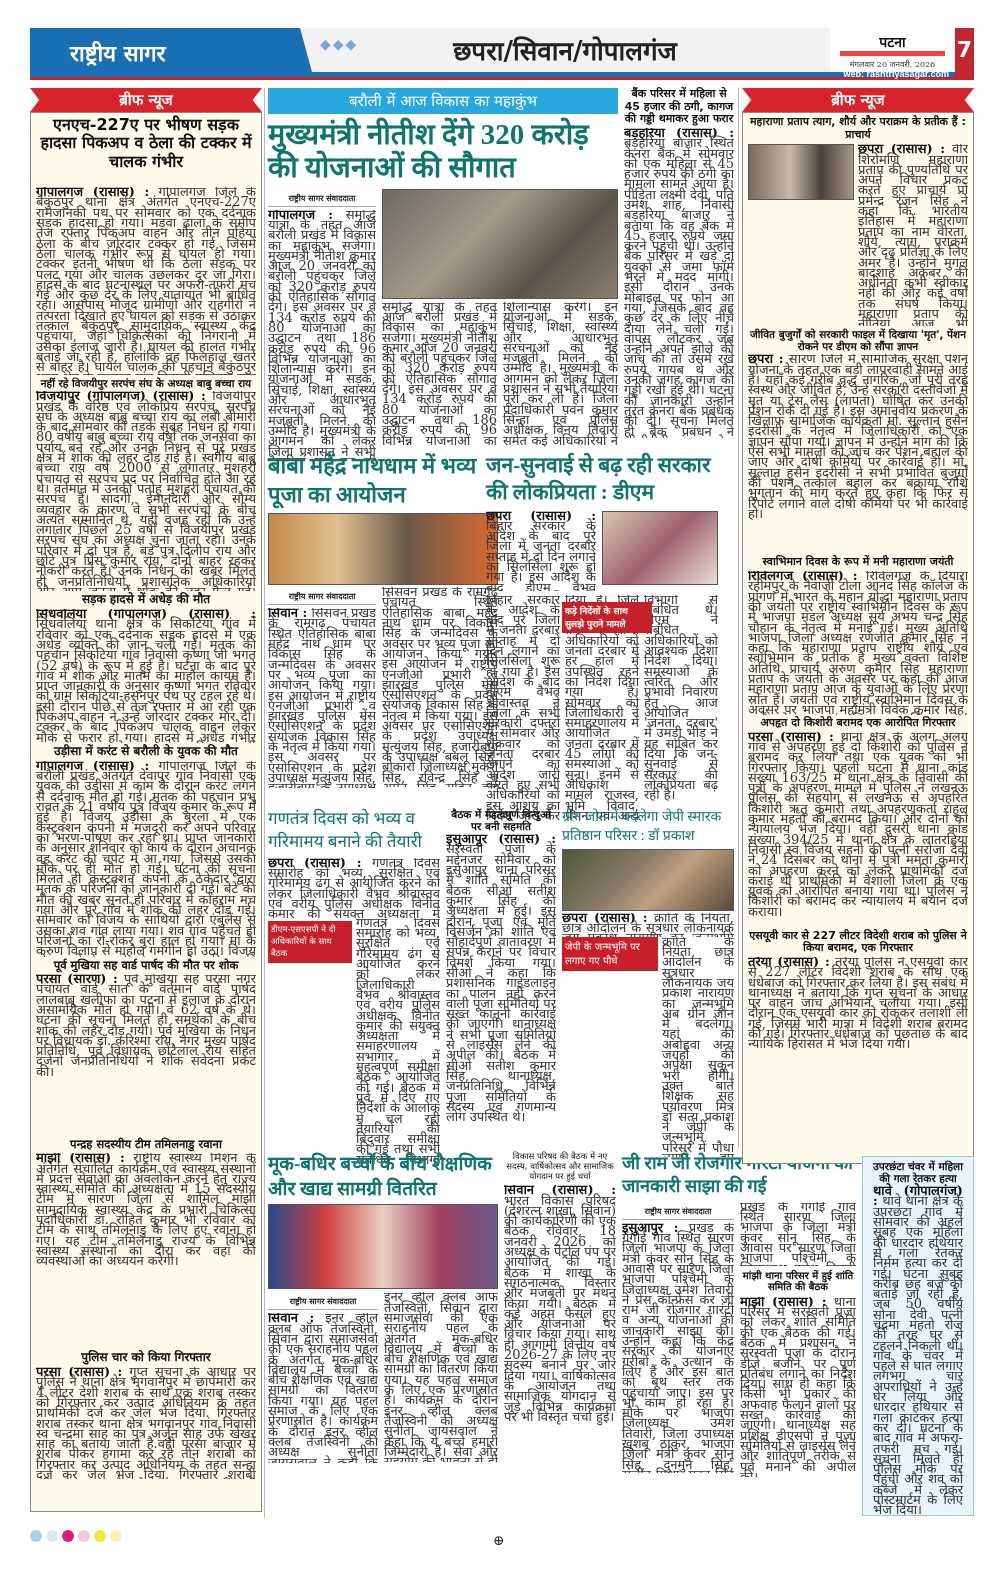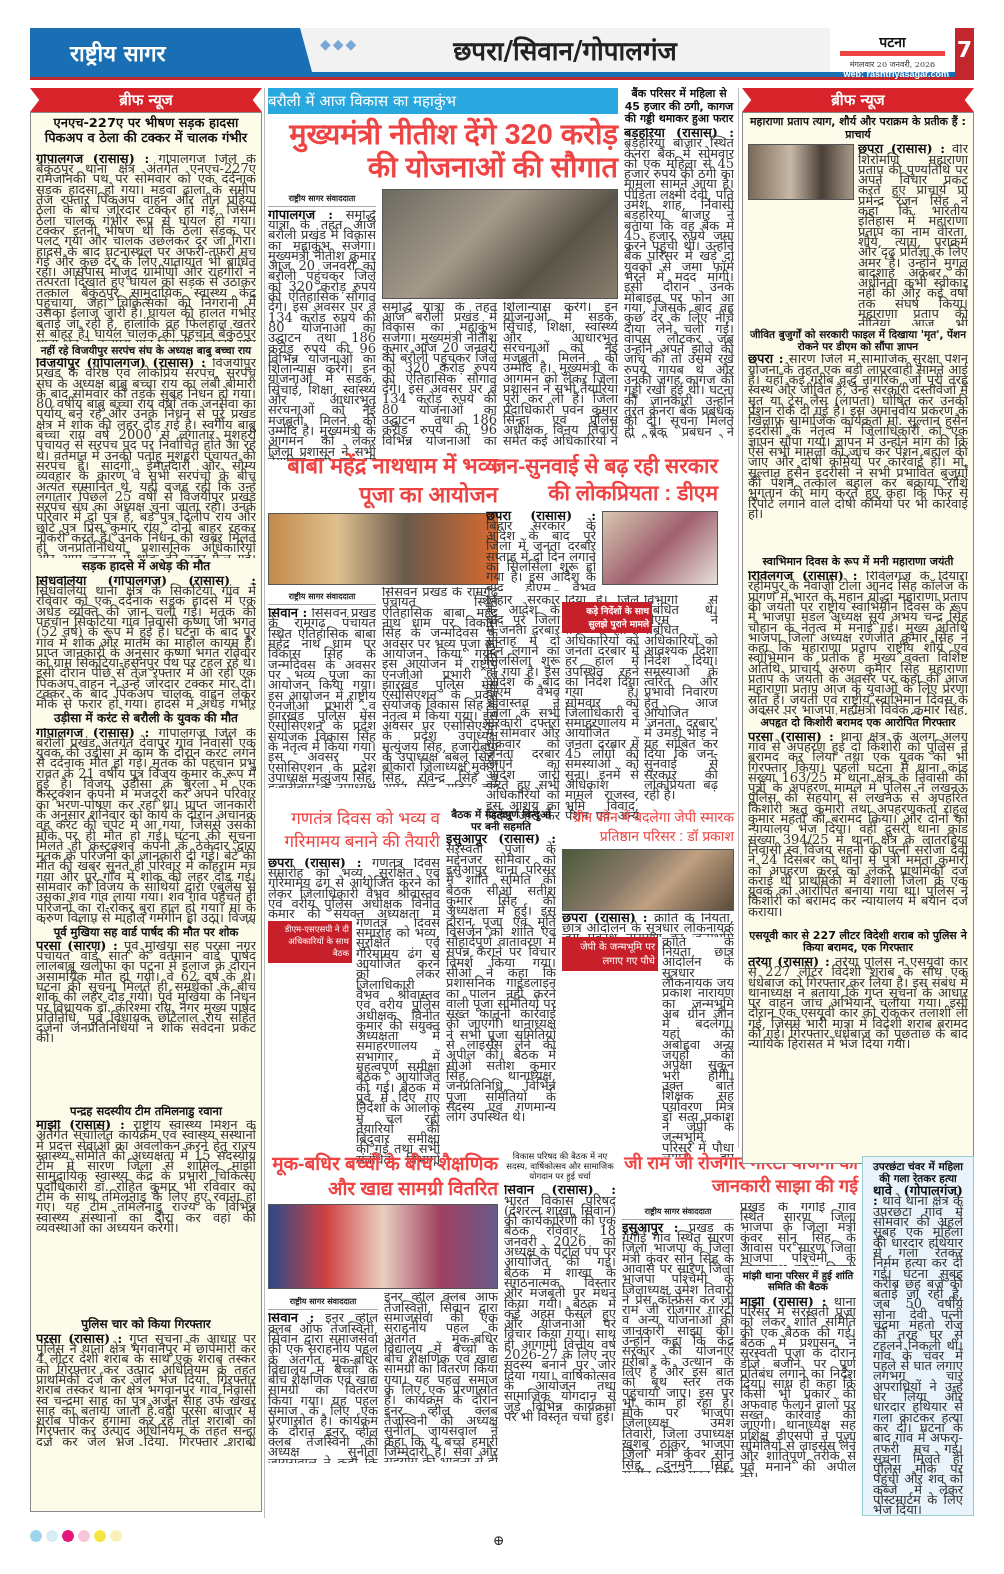--- a/index.html
+++ b/index.html
@@ -13,25 +13,25 @@
 .mh-city{text-align:center;font-family:"DejaVu Sans",sans-serif;font-weight:bold;font-size:14px;border-bottom:5px solid #ef4444;margin:4px 10px 0;color:#111}
 .mh-date{text-align:center;font-size:8px;margin-top:2px;color:#333}
 .mh-pagenum{position:absolute;right:0;top:0;width:19px;height:52px;background:#c1272d;color:#fff;font-family:"DejaVu Sans",sans-serif;font-weight:bold;font-size:22px;text-align:center;line-height:44px}
 .mh-web{position:absolute;right:25px;top:41px;color:#fff;font-size:9px;font-family:"Liberation Sans",sans-serif;font-weight:bold}
 .col{position:absolute;top:88px}
 .brief-banner{height:24px;background:#d8232a;color:#fff;text-align:center;font-family:"DejaVu Sans",sans-serif;font-weight:bold;font-size:15px;line-height:24px;clip-path:polygon(0 0,100% 0,96% 50%,100% 100%,0 100%,4% 50%)}
 .brief-box{background:#fdfbea;border:1px solid #888;padding:3px 5px}
 .hd{font-family:"DejaVu Sans",sans-serif;font-weight:bold;text-align:center;color:#111;line-height:1.15}
 .txt{font-size:13px;line-height:10.3px;text-align:justify;color:#333}
 .txt b{color:#111}
-.big{font-family:Liberation Sans, sans-serif;font-weight:bold;color:#ef4444;line-height:1.1;text-align:right}
+.big{font-family:Liberation Serif, serif;font-weight:bold;color:#0f766e;line-height:1.1;text-align:left}
 .photo{background:linear-gradient(135deg,#6d6a62,#a49a8a 40%,#5a5448 70%,#8a8070);border:1px solid #555}
 .byline{font-size:8px;font-weight:bold;text-align:center;padding:3px 0;border-bottom:1px solid #aaa;margin-bottom:3px}
-.redbox{background:#c8202a;color:#fff;font-family:"DejaVu Sans",sans-serif;font-weight:bold;font-size:10px;text-align:right;padding:3px;line-height:1.4}
-.bluebar{background:#29a8e0;color:#fff;text-align:left;font-family:"DejaVu Sans",sans-serif;font-size:15px;height:26px;line-height:26px}
+.redbox{background:#c8202a;color:#fff;font-family:"DejaVu Sans",sans-serif;font-weight:bold;font-size:10px;text-align:left;padding:3px;line-height:1.4}
+.bluebar{background:#29a8e0;color:#fff;text-align:center;font-family:"DejaVu Sans",sans-serif;font-size:15px;height:26px;line-height:26px}
 .colrule{position:absolute;width:1px;background:#bbb}
 .dots{position:absolute;left:30px;top:1530px;display:flex;gap:4px}
 .dots span{width:12px;height:12px;border-radius:50%;display:block}
 .reg{position:absolute;left:493px;top:1532px;font-size:14px;color:#333}
 .blurb-box{background:#e8f3fb;border:1px solid #9cc;padding:3px 10px}
 </style>
 </head>
 <body>
 
 <div class="masthead">
@@ -45,21 +45,21 @@
     <div class="mh-date">मंगलवार 20 जनवरी, 2026</div>
   </div>
   <div class="mh-pagenum">7</div>
   <div class="mh-web">web: rashtriyasagar.com</div>
 </div>
 
 <div class="col" style="left:30px;width:232px">
   <div class="brief-banner">ब्रीफ न्यूज</div>
   <div class="brief-box" style="height:1400px;overflow:hidden">
     <div>
-      <div class="hd" style="font-size:13px;margin-bottom:8px">एनएच-227ए पर भीषण सड़क हादसा पिकअप व ठेला की टक्कर में चालक गंभीर</div>
+      <div class="hd" style="font-size:16px;margin-bottom:16px">एनएच-227ए पर भीषण सड़क हादसा पिकअप व ठेला की टक्कर में चालक गंभीर</div>
       <p class="txt" style="height:188px;overflow:hidden"><b>गोपालगंज (रासासं) :</b> <span>गोपालगंज जिले के बैकुंठपुर थाना क्षेत्र अंतर्गत एनएच-227ए रामजानकी पथ पर सोमवार को एक दर्दनाक सड़क हादसा हो गया। मड़वा ढाला के समीप तेज रफ्तार पिकअप वाहन और तीन पहिया ठेला के बीच जोरदार टक्कर हो गई, जिसमें ठेला चालक गंभीर रूप से घायल हो गया। टक्कर इतनी भीषण थी कि ठेला सड़क पर पलट गया और चालक उछलकर दूर जा गिरा। हादसे के बाद घटनास्थल पर अफरा-तफरी मच गई और कुछ देर के लिए यातायात भी बाधित रहा। आसपास मौजूद ग्रामीणों और राहगीरों ने तत्परता दिखाते हुए घायल को सड़क से उठाकर तत्काल बैकुंठपुर सामुदायिक स्वास्थ्य केंद्र पहुंचाया, जहां चिकित्सकों की निगरानी में उसका इलाज जारी है। घायल की हालत गंभीर बताई जा रही है, हालांकि वह फिलहाल खतरे से बाहर है। घायल चालक की पहचान बैकुंठपुर थाना क्षेत्र के कृतपुरा गांव निवासी मजिस्टर साह के रूप में हुई है। बताया जा रहा है कि वह ठेला लेकर अपने काम से जा रहा था, तभी पीछे से आ रहे पिकअप वाहन ने उसे टक्कर मार दी। सूचना पर डायल 112 की पुलिस टीम मौके पर पहुंची और दोनों वाहनों को हटवाकर यातायात बहाल कराया। पुलिस ने दुर्घटना के कारणों की जांच शुरू कर दी है।</span></p>
     </div>
     <div>
       <div class="hd" style="font-size:10.5px;margin:2px 0">नहीं रहे विजयीपुर सरपंच संघ के अध्यक्ष बाबु बच्चा राय</div>
       <p class="txt" style="height:200px;overflow:hidden"><b>विजयीपुर (गोपालगंज) (रासासं) :</b> <span>विजयीपुर प्रखंड के वरिष्ठ एवं लोकप्रिय सरपंच, सरपंच संघ के अध्यक्ष बाबु बच्चा राय का लंबी बीमारी के बाद सोमवार की तड़के सुबह निधन हो गया। 80 वर्षीय बाबु बच्चा राय वर्षों तक जनसेवा का पर्याय बने रहे और उनके निधन से पूरे प्रखंड क्षेत्र में शोक की लहर दौड़ गई है। स्वर्गीय बाबु बच्चा राय वर्ष 2000 से लगातार मुशहरी पंचायत से सरपंच पद पर निर्वाचित होते आ रहे थे। वर्तमान में उनकी पतोहू मुशहरी पंचायत की सरपंच हैं। सादगी, ईमानदारी और सौम्य व्यवहार के कारण वे सभी सरपंचों के बीच अत्यंत सम्मानित थे, यही वजह रही कि उन्हें लगातार पिछले 25 वर्षों से विजयीपुर प्रखंड सरपंच संघ का अध्यक्ष चुना जाता रहा। उनके परिवार में दो पुत्र हैं, बड़े पुत्र दिलीप राय और छोटे पुत्र प्रिंस कुमार राय, दोनों बाहर रहकर नौकरी करते हैं। उनके निधन की खबर मिलते ही जनप्रतिनिधियों, प्रशासनिक अधिकारियों और आम जनता में शोक की लहर फैल गई। विजयीपुर बीडीओ मनोज कुमार, सीओ राकेश कुमार, जेएसएस बसंत कुमार, नवतन पंचायत के सरपंच संतोष धर द्विवेदी, मझवलिया पंचायत के मुखिया संजीव उर्फ भुटूर राय सहित कई जनप्रतिनिधियों और समाजसेवियों ने गहरी संवेदना व्यक्त करते हुए उनके योगदान को याद किया।</span></p>
     </div>
     <div>
       <div class="hd" style="font-size:12px;margin:2px 0">सड़क हादसे में अधेड़ की मौत</div>
       <p class="txt" style="height:134px;overflow:hidden"><b>सिधवलिया (गोपालगंज) (रासासं) :</b> <span>सिधवलिया थाना क्षेत्र के सिकटिया गांव में रविवार को एक दर्दनाक सड़क हादसे में एक अधेड़ व्यक्ति की जान चली गई। मृतक की पहचान सिकटिया गांव निवासी कृष्णा जी भगत (52 वर्ष) के रूप में हुई है। घटना के बाद पूरे गांव में शोक और मातम का माहौल कायम है। प्राप्त जानकारी के अनुसार कृष्णा भगत रविवार को ग्राम सिकटिया-हसनपुर पथ पर टहल रहे थे। इसी दौरान पीछे से तेज रफ्तार में आ रही एक पिकअप वाहन ने उन्हें जोरदार टक्कर मार दी। टक्कर के बाद पिकअप चालक वाहन लेकर मौके से फरार हो गया। हादसे में अधेड़ गंभीर रूप से घायल हो गए। घटना की जानकारी मिलते ही परिजन मौके पर पहुंचे और आनन-फानन में घायल को इलाज के लिए अस्पताल ले गए, जहां चिकित्सकों ने उन्हें मृत घोषित कर दिया। सिधवलिया थाना की पुलिस ने आवश्यक कानूनी प्रक्रिया पूरी करते हुए सोमवार को पोस्टमार्टम कराकर शव परिजनों को सौंप दिया।</span></p>
     </div>

